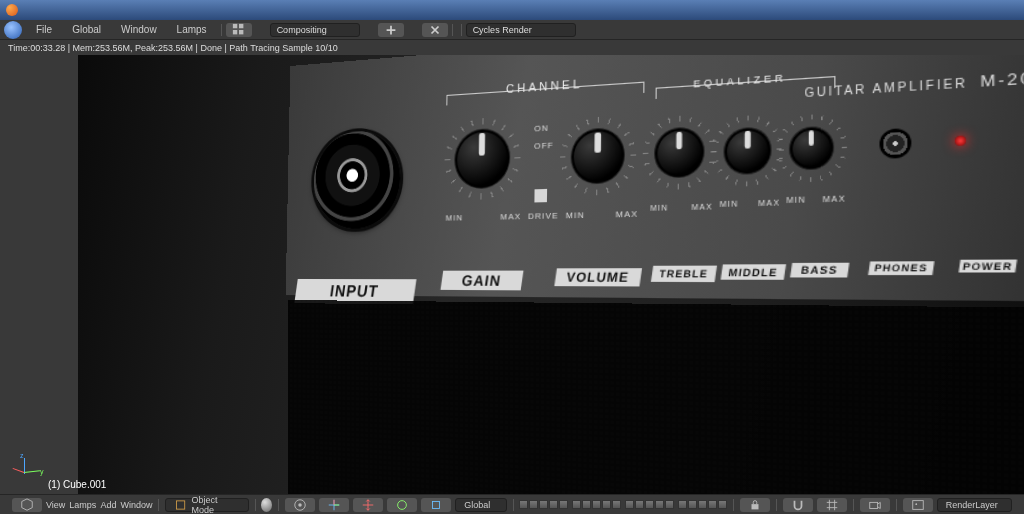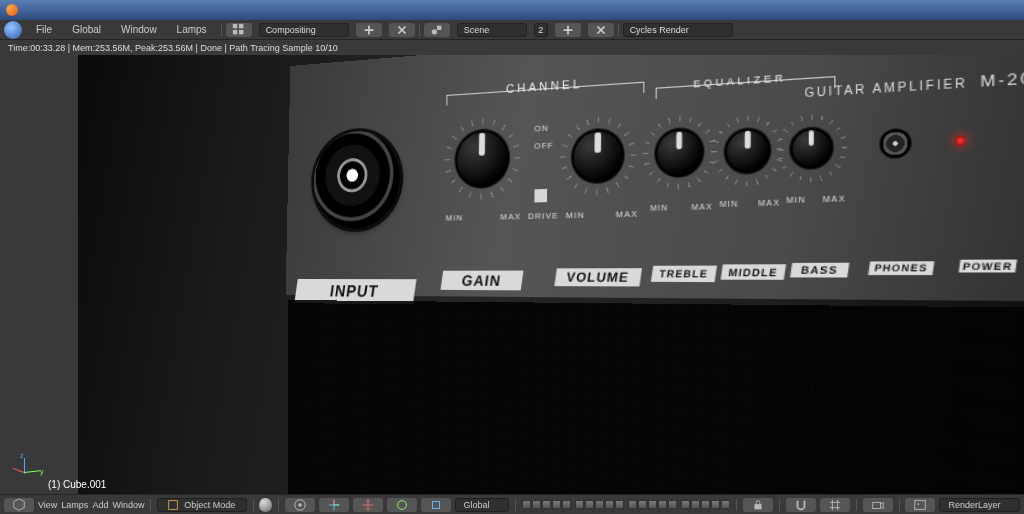--- a/index.html
+++ b/index.html
@@ -5,21 +5,21 @@
 * { margin: 0; padding: 0; box-sizing: border-box; font-family: sans-serif; }
 body { width: 1024px; height: 514px; background: #393939; overflow: hidden; position: relative; }
 
 .titlebar { height: 20px; background: linear-gradient(180deg,#5a7fb5 0%,#2c4a7a 100%); display: flex; align-items: center; padding: 0 6px; color: #fff; font-size: 10px; gap: 6px; }
 .titlebar .orange-dot { width: 12px; height: 12px; border-radius: 50%; background: radial-gradient(circle at 30% 30%, #ffa94d, #d6581a); }
 
 .menubar { height: 20px; background: #393939; border-bottom: 1px solid #252525; display: flex; align-items: center; font-size: 10px; color: #ccc; }
 .menubar .app-icon { width: 18px; height: 18px; margin: 0 4px; background: radial-gradient(circle at 40% 35%, #99c2ff, #2a5db0); border-radius: 50%; }
 .menubar .menu { padding: 0 10px; cursor: default; }
 .menubar .sep { width: 1px; height: 12px; background: #555; margin: 0 4px; }
-.menubar .chunk { display: flex; align-items: center; gap: 7px; }
+.menubar .chunk { display: flex; align-items: center; gap: 18px; }
 .menubar .btn { height: 14px; padding: 0 6px; background: #555; border-radius: 3px; font-size: 9px; display: flex; align-items: center; color: #ddd; }
 .menubar .field { height: 14px; background: #2f2f2f; border: 1px solid #202020; border-radius: 3px; padding: 0 6px; font-size: 9px; display: flex; align-items: center; color: #ddd; }
 .menubar .stats { margin-left: auto; padding-right: 8px; color: #aaa; font-size: 9px; }
 .menubar .icon16 { width: 14px; height: 14px; display: inline-block; }
 
 .infobar { height: 15px; background: #393939; color: #ddd; font-size: 9px; padding: 0 8px; display: flex; align-items: center; }
 
 .viewport { position: absolute; top: 55px; left: 0; right: 0; bottom: 20px; background: #393939; overflow: hidden; }
 .render-bg { position: absolute; left: 78px; top: 0; right: 0; bottom: 0; background: radial-gradient(ellipse at 50% 30%, #454545 0%, #2a2a2a 55%, #181818 100%); }
 .amp-body { position: absolute; left: 78px; top: 0; right: 0; bottom: 0; background: linear-gradient(100deg, #0a0a0a 0%, #1a1a1a 18%, #262626 40%, #1f1f1f 70%, #0e0e0e 100%); perspective: 900px; }
@@ -52,21 +52,21 @@
 .grille { position: absolute; left: 210px; top: 245px; right: 40px; bottom: -40px; background: repeating-linear-gradient(0deg,#0c0c0c 0 2px,#1a1a1a 2px 5px), repeating-linear-gradient(90deg,#0c0c0c 0 2px,#1a1a1a 2px 5px); background-blend-mode: multiply; transform: rotateY(-18deg); transform-origin: left center; opacity: .9; }
 
 .obj-name { position: absolute; left: 48px; bottom: 4px; color: #fff; font-size: 10px; }
 .axis { position: absolute; left: 10px; bottom: 6px; width: 30px; height: 30px; }
 .axis .z { position: absolute; left: 14px; top: 0; width: 1px; height: 16px; background: #4da6ff; }
 .axis .y { position: absolute; left: 14px; top: 14px; width: 16px; height: 1px; background: #7cff5e; transform: rotate(-6deg); transform-origin: left; }
 .axis .x { position: absolute; left: 14px; top: 14px; width: 12px; height: 1px; background: #ff5e5e; transform: rotate(200deg); transform-origin: left; }
 .axis .lz { position: absolute; left: 10px; top: -6px; font-size: 7px; color: #4da6ff; }
 .axis .ly { position: absolute; left: 30px; top: 10px; font-size: 7px; color: #7cff5e; }
 
-.footer { position: absolute; left: 0; right: 0; bottom: 0; height: 20px; background: #393939; border-top: 1px solid #252525; display: flex; align-items: center; gap: 4px; padding: 0 4px; font-size: 9px; color: #ccc; }
+.footer { position: absolute; left: 0; right: 0; bottom: 0; height: 20px; background: #393939; border-top: 1px solid #252525; display: flex; align-items: center; gap: 4px; padding: 0 12px; font-size: 9px; color: #ccc; }
 .footer .btn { height: 14px; padding: 0 8px; background: #555; border-radius: 3px; display: flex; align-items: center; color: #ddd; }
 .footer .field { height: 14px; background: #2f2f2f; border: 1px solid #202020; border-radius: 3px; padding: 0 8px; display: flex; align-items: center; }
 .footer .sep { width: 1px; height: 12px; background: #555; margin: 0 2px; }
 .footer .sphere { width: 14px; height: 14px; border-radius: 50%; background: radial-gradient(circle at 35% 30%, #ddd, #666); }
 .footer .icon { width: 14px; height: 14px; display: inline-block; }
 .grid-icons { display: flex; gap: 1px; }
 .grid-icons span { width: 9px; height: 9px; background: linear-gradient(#777,#555); border: 1px solid #333; }
 </style>
 </head>
 <body>
@@ -97,40 +97,20 @@
           <path d="M8 3v10M3 8h10" stroke="#ccc" stroke-width="2"></path>
         </svg>
     </span>
     <span class="btn">
       <svg class="icon16" viewBox="0 0 16 16">
           <path d="M4 4l8 8M12 4l-8 8" stroke="#ccc" stroke-width="2"></path>
         </svg>
     </span>
   </div>
   <span class="sep"></span>
-  <div class="chunk">
-    <span class="btn">
-      <svg class="icon16" viewBox="0 0 16 16">
-          <circle cx="5" cy="10" r="3" fill="#bbb"></circle>
-          <rect x="8" y="3" width="5" height="5" fill="#bbb"></rect>
-        </svg>
-    </span>
-    <span class="field" style="width:70px">Scene</span>
-    <span class="field" style="width:14px;justify-content:center">2</span>
-    <span class="btn">
-      <svg class="icon16" viewBox="0 0 16 16">
-          <path d="M8 3v10M3 8h10" stroke="#ccc" stroke-width="2"></path>
-        </svg>
-    </span>
-    <span class="btn">
-      <svg class="icon16" viewBox="0 0 16 16">
-          <path d="M4 4l8 8M12 4l-8 8" stroke="#ccc" stroke-width="2"></path>
-        </svg>
-    </span>
-  </div>
   <span class="sep"></span>
   <span class="field" style="width:110px">Cycles Render</span>
 </div>
 
 <div class="infobar">
   <span>Time:00:33.28 | Mem:253.56M, Peak:253.56M | Done | Path Tracing Sample 10/10</span>
 </div>
 
 <div class="viewport">
   <div class="render-bg"></div>

